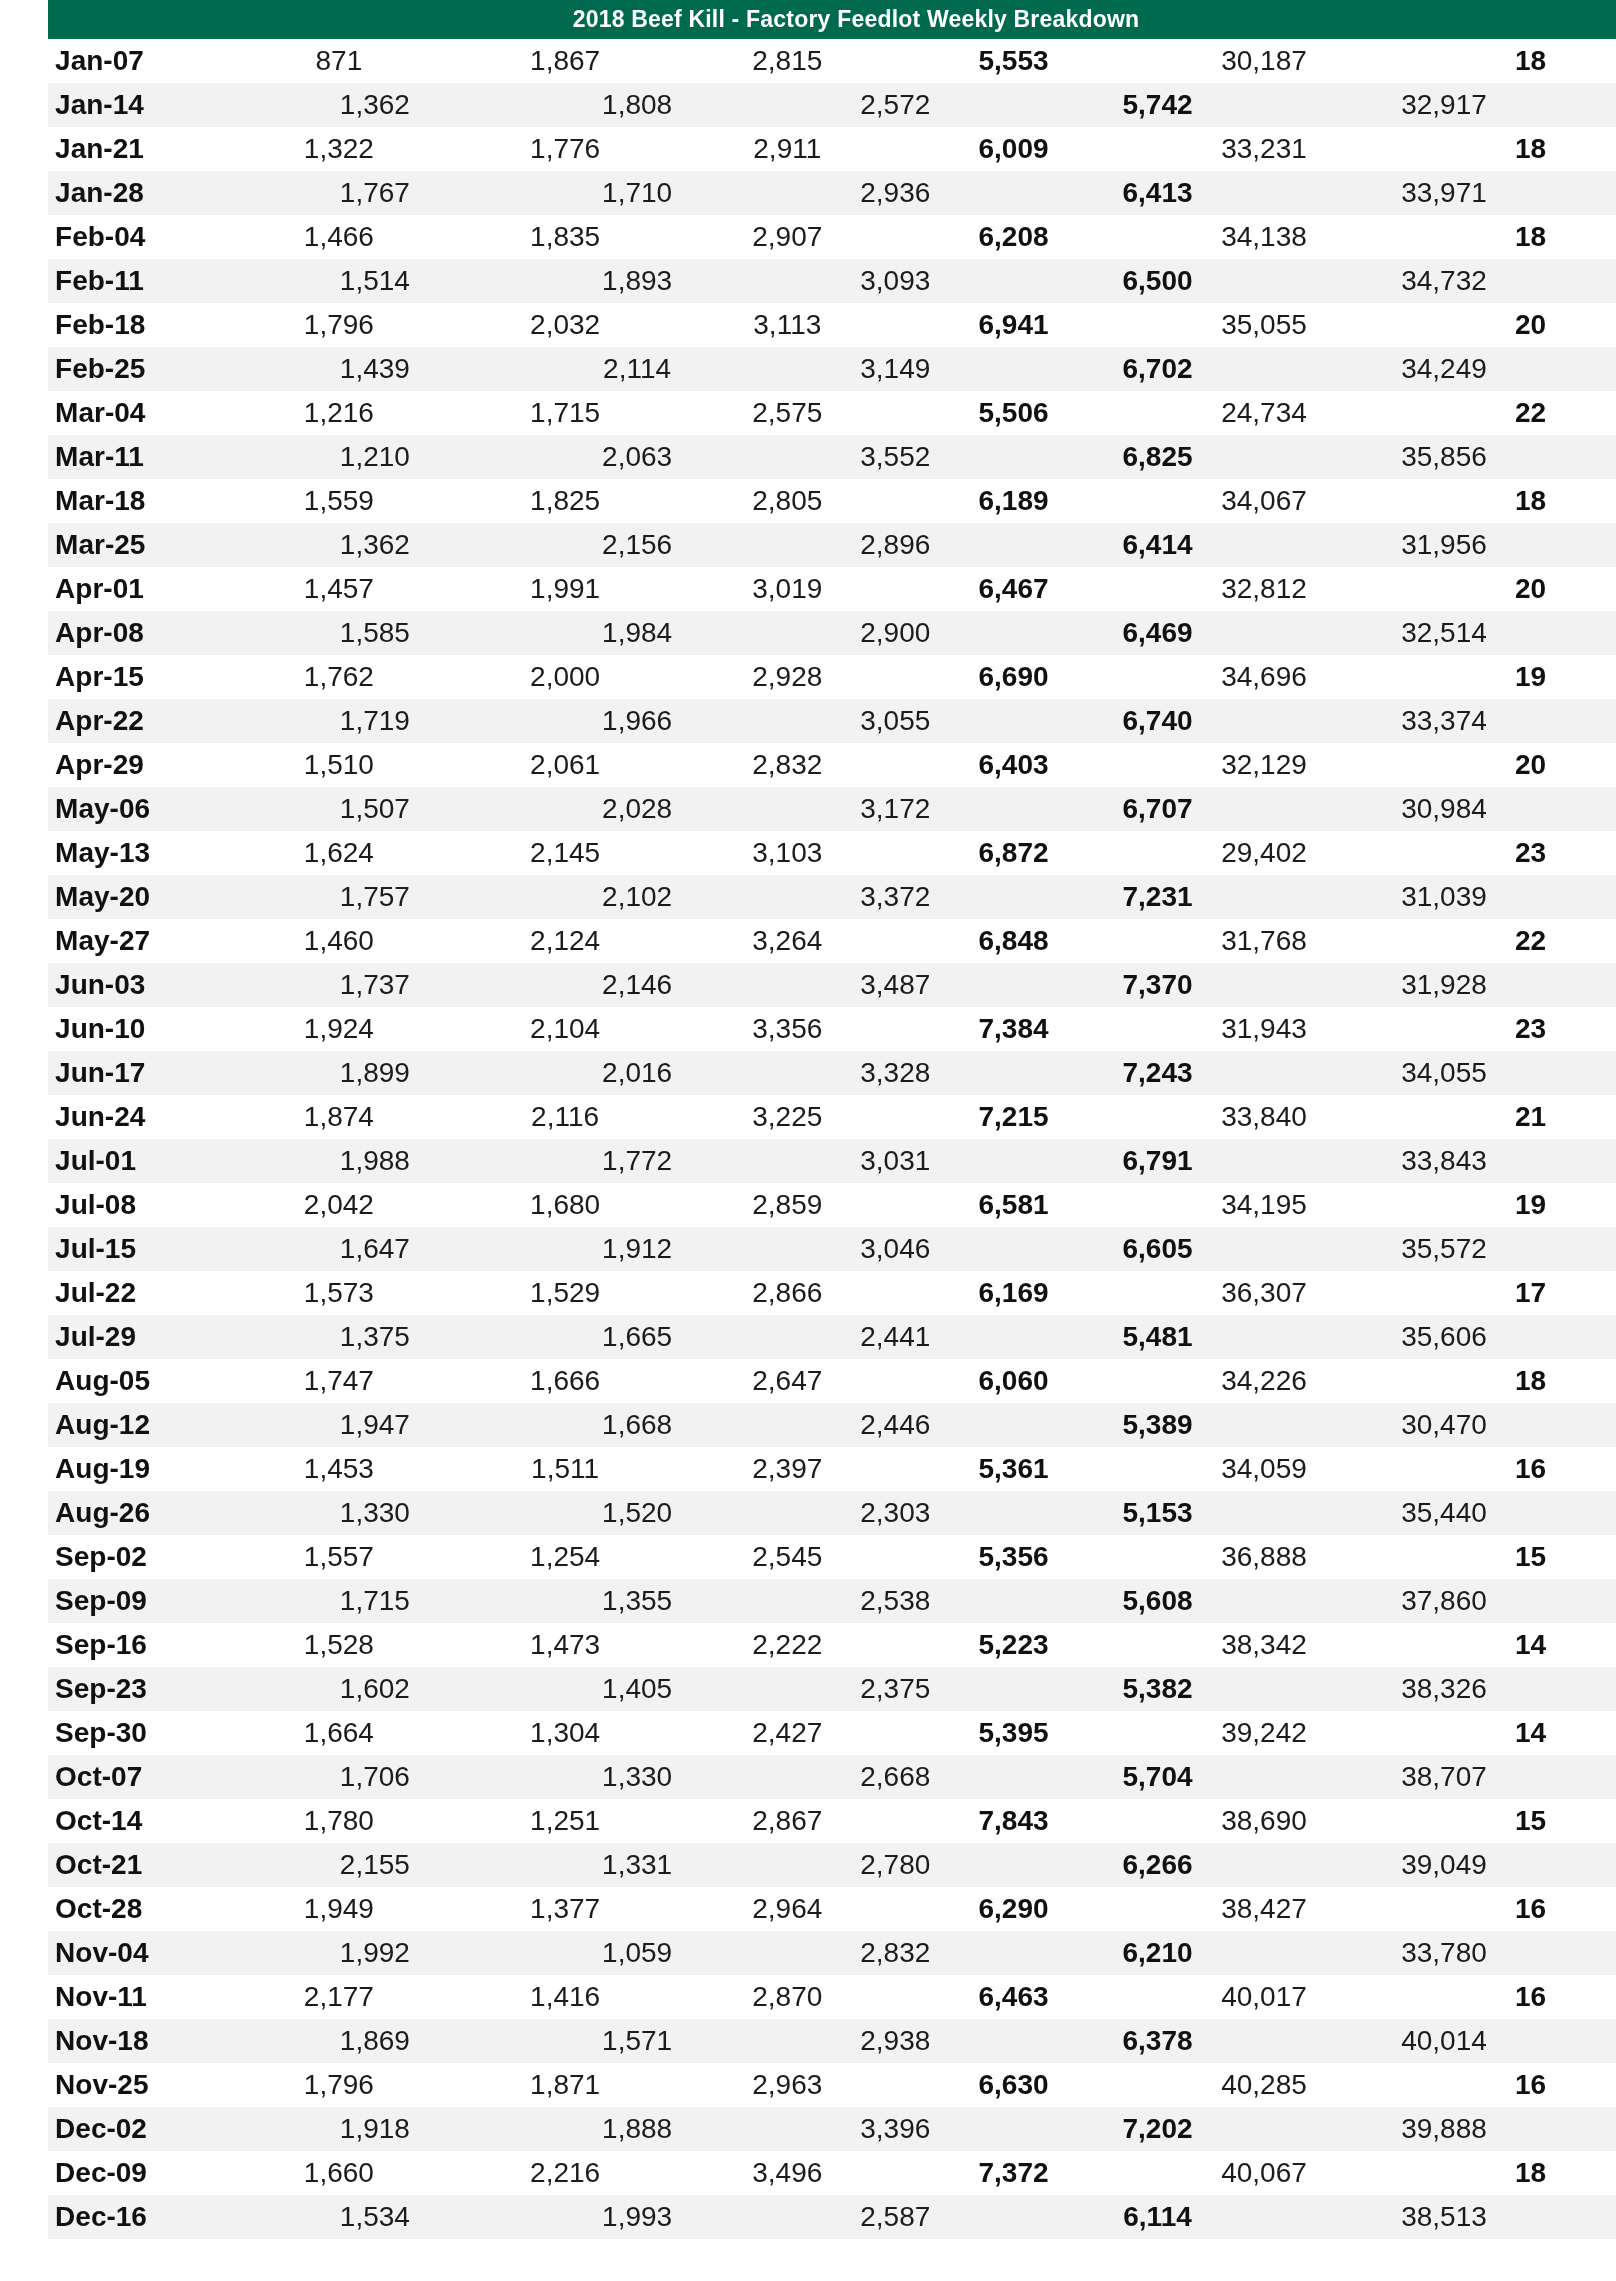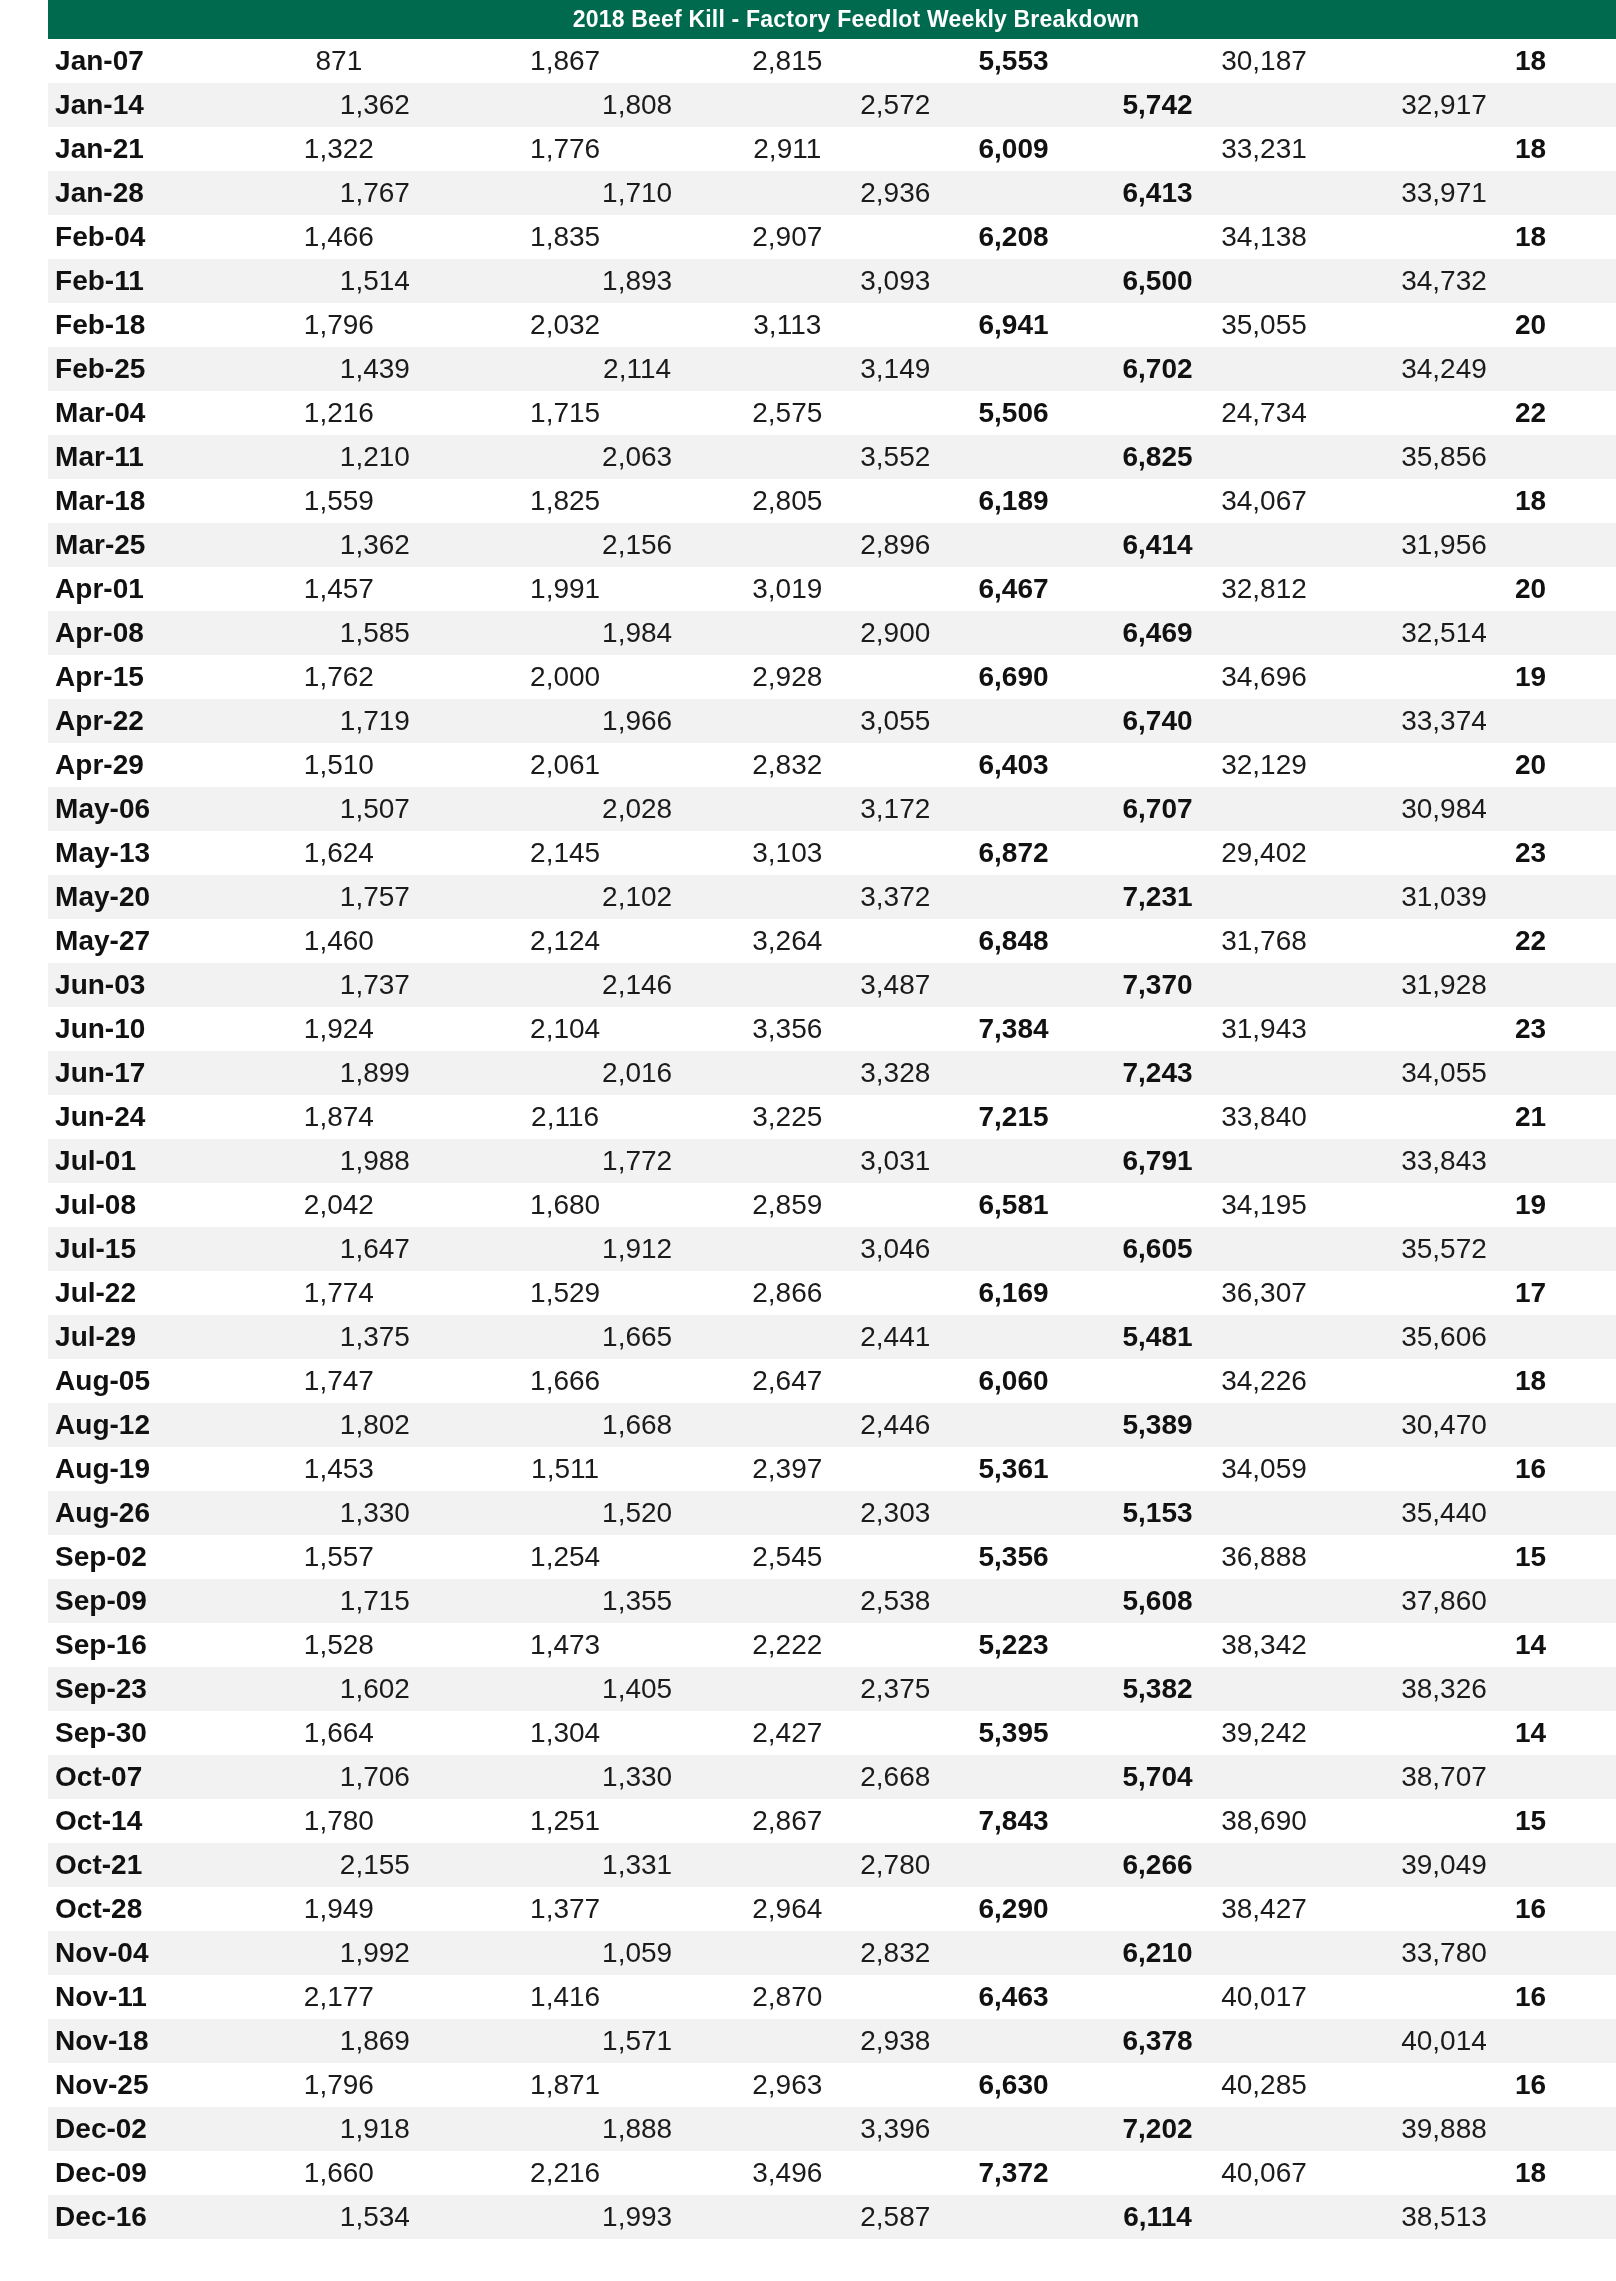--- a/index.html
+++ b/index.html
@@ -325,21 +325,21 @@
       <div class="cell c0">Jul-15</div>
       <div class="cell c1">1,647</div>
       <div class="cell c2">1,912</div>
       <div class="cell c3">3,046</div>
       <div class="cell c4">6,605</div>
       <div class="cell c5">35,572</div>
       <div class="cell c6">19</div>
     </div>
       <div class="grid-row data-row">
       <div class="cell c0">Jul-22</div>
-      <div class="cell c1">1,774</div>
+      <div class="cell c1">1,573</div>
       <div class="cell c2">1,529</div>
       <div class="cell c3">2,866</div>
       <div class="cell c4">6,169</div>
       <div class="cell c5">36,307</div>
       <div class="cell c6">17</div>
     </div>
       <div class="grid-row data-row alt">
       <div class="cell c0">Jul-29</div>
       <div class="cell c1">1,375</div>
       <div class="cell c2">1,665</div>
@@ -352,21 +352,21 @@
       <div class="cell c0">Aug-05</div>
       <div class="cell c1">1,747</div>
       <div class="cell c2">1,666</div>
       <div class="cell c3">2,647</div>
       <div class="cell c4">6,060</div>
       <div class="cell c5">34,226</div>
       <div class="cell c6">18</div>
     </div>
       <div class="grid-row data-row alt">
       <div class="cell c0">Aug-12</div>
-      <div class="cell c1">1,802</div>
+      <div class="cell c1">1,947</div>
       <div class="cell c2">1,668</div>
       <div class="cell c3">2,446</div>
       <div class="cell c4">5,389</div>
       <div class="cell c5">30,470</div>
       <div class="cell c6">18</div>
     </div>
       <div class="grid-row data-row">
       <div class="cell c0">Aug-19</div>
       <div class="cell c1">1,453</div>
       <div class="cell c2">1,511</div>

